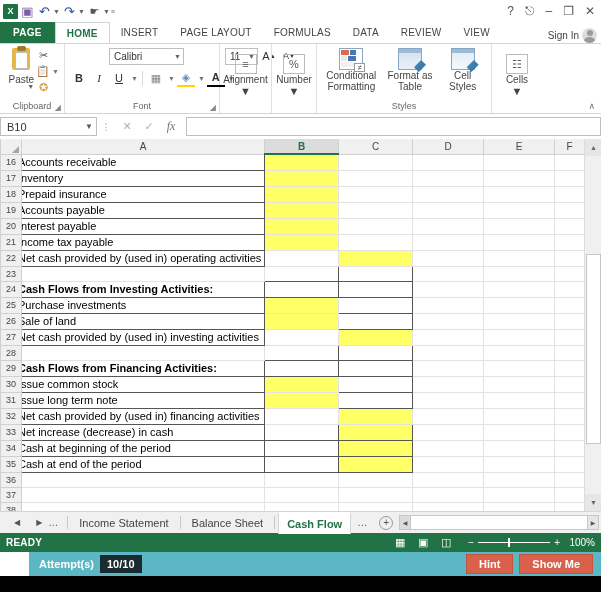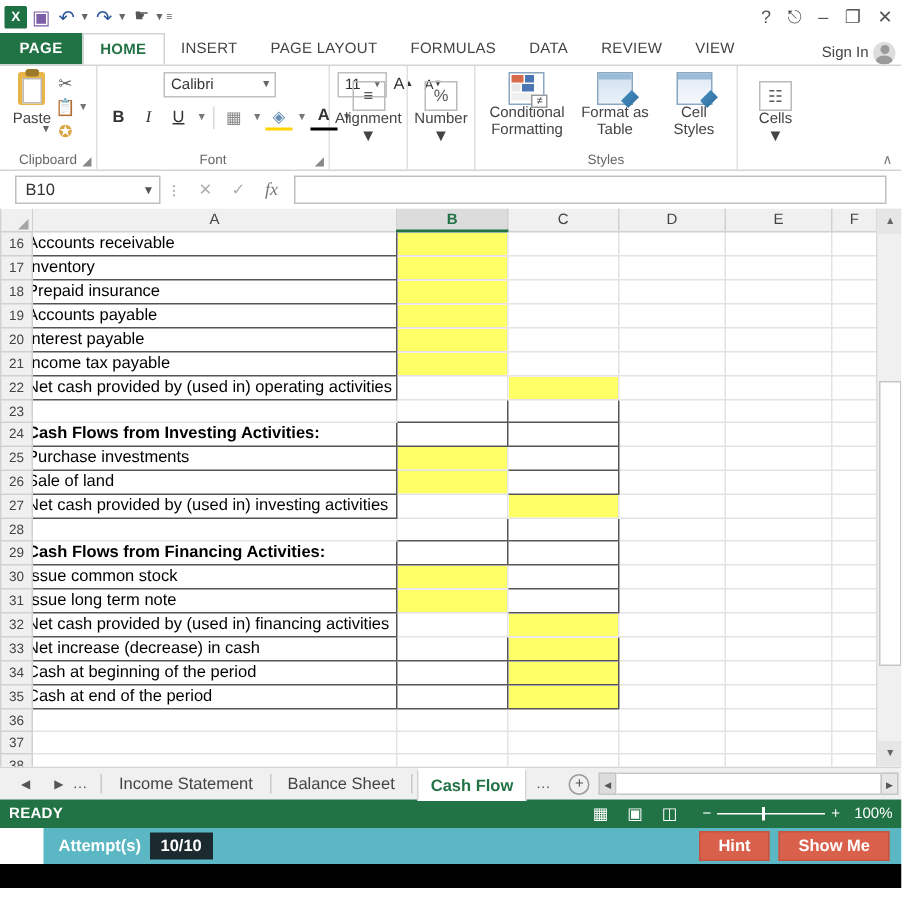--- a/index.html
+++ b/index.html
@@ -98,21 +98,21 @@
   .stylebtn { display:flex;flex-direction:column;align-items:center;width:56px; text-align:center;}
   .stylebtn .lbl { font-size:10px;color:#444;line-height:11px;}
   .gridicon { width:24px;height:22px;position:relative;border:1px solid #8aa6c0;background:#fff;}
   .gridicon i { position:absolute;display:block; }
   .brush { position:absolute; right:-5px; bottom:-3px; width:12px;height:12px;
            background:linear-gradient(135deg,#4a90c4,#2c6c9b); clip-path:polygon(0 60%,60% 0,100% 40%,40% 100%); }
 
   .collapse-ribbon { position:absolute; right:6px; bottom:2px; font-size:9px; color:#777;}
 
   
-  .fbar { height:25px; background:#fff; display:flex; align-items:center; padding:2px 10px; gap:3px; }
+  .fbar { height:25px; background:#fff; display:flex; align-items:center; padding:2px 0; gap:3px; }
   .namebox {
     width:97px;height:19px;border:1px solid #bfbfbf;background:#fff;
     display:flex;align-items:center;padding:0 3px 0 6px;font-size:11px;color:#333;
   }
   .namebox .cv { margin-left:auto;font-size:8px;color:#555;}
   .fb-dots { width:12px;text-align:center;color:#888;font-size:9px;letter-spacing:0;}
   .fb-btns { display:flex; align-items:center; gap:0px; border:1px solid transparent;}
   .fb-btn { width:22px;height:19px;display:flex;align-items:center;justify-content:center;font-size:11px;color:#b0b0b0;}
   .fb-fx { font-style:italic; font-family:"Liberation Serif", serif; color:#777; font-size:12px;}
   .fb-input { flex:1; height:19px; border:1px solid #bfbfbf; background:#fff; }

